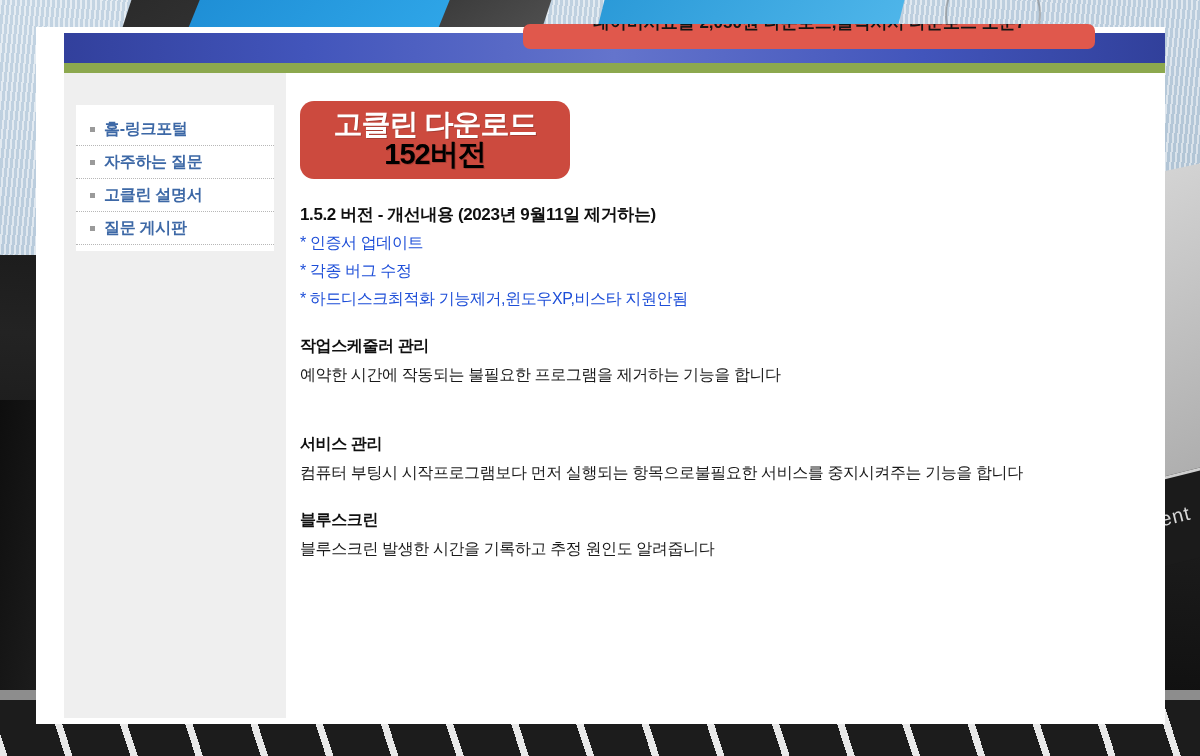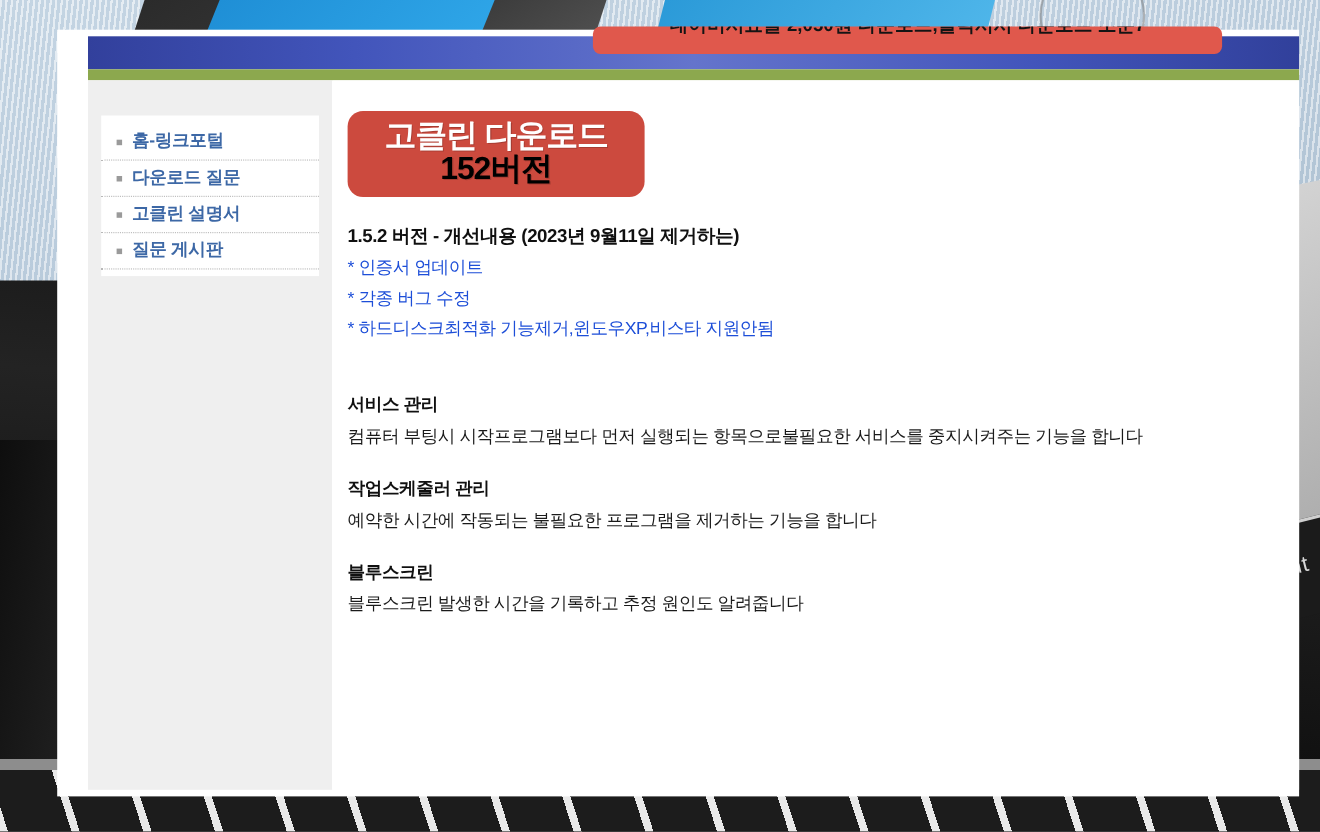--- a/index.html
+++ b/index.html
@@ -73,21 +73,20 @@
   }
   .bd-leftdark{
     position:absolute; left:0; top:400px; width:120px; height:300px;
     background:linear-gradient(100deg,#0e0e0e,#2a2a2a);
   }
 
   
   #page-card{
     position:absolute; left:36px; top:27px; width:1129px; height:697px;
     background:#ffffff;
-    margin-left:16px;
   }
 
   
   .header-bar{
     position:absolute; left:28px; top:6px; width:1101px; height:30px;
     background:linear-gradient(90deg,#32409c 0%,#4255bb 22%,#6474cc 50%,#4255bb 78%,#31409b 100%);
   }
   .header-green{
     position:absolute; left:28px; top:36px; width:1101px; height:10px;
     background:#8ca84e;
@@ -195,21 +194,21 @@
   <div class="sidebar">
     <div class="menu-box">
 
       <div class="menu-item">
         <span class="menu-bullet"></span>
         <span class="menu-label">홈-링크포털</span>
       </div>
 
       <div class="menu-item">
         <span class="menu-bullet"></span>
-        <span class="menu-label">다운로드 질문</span>
+        <span class="menu-label">자주하는 질문</span>
       </div>
 
       <div class="menu-item">
         <span class="menu-bullet"></span>
         <span class="menu-label">고클린 설명서</span>
       </div>
 
       <div class="menu-item">
         <span class="menu-bullet"></span>
         <span class="menu-label">질문 게시판</span>
@@ -224,30 +223,30 @@
       <div class="logo-line1">고클린 다운로드</div>
       <div class="logo-line2">152버전</div>
     </div>
 
     <div class="version-title">1.5.2 버전 - 개선내용 (2023년 9월11일 제거하는)</div>
 
     <div class="change-line">* 인증서 업데이트</div>
     <div class="change-line">* 각종 버그 수정</div>
     <div class="change-line">* 하드디스크최적화 기능제거,윈도우XP,비스타 지원안됨</div>
 
+    <div class="section">
+      <div class="section-head">작업스케줄러 관리</div>
+      <div class="section-body">예약한 시간에 작동되는 불필요한 프로그램을 제거하는 기능을 합니다</div>
+    </div>
+
     <div class="section sp-first">
       <div class="section-head">서비스 관리</div>
       <div class="section-body">컴퓨터 부팅시 시작프로그램보다 먼저 실행되는 항목으로불필요한 서비스를 중지시켜주는 기능을 합니다</div>
     </div>
 
     <div class="section">
-      <div class="section-head">작업스케줄러 관리</div>
-      <div class="section-body">예약한 시간에 작동되는 불필요한 프로그램을 제거하는 기능을 합니다</div>
-    </div>
-
-    <div class="section">
       <div class="section-head">블루스크린</div>
       <div class="section-body">블루스크린 발생한 시간을 기록하고 추정 원인도 알려줍니다</div>
     </div>
 
 
   </div>
 </div>
 
 </body></html>

